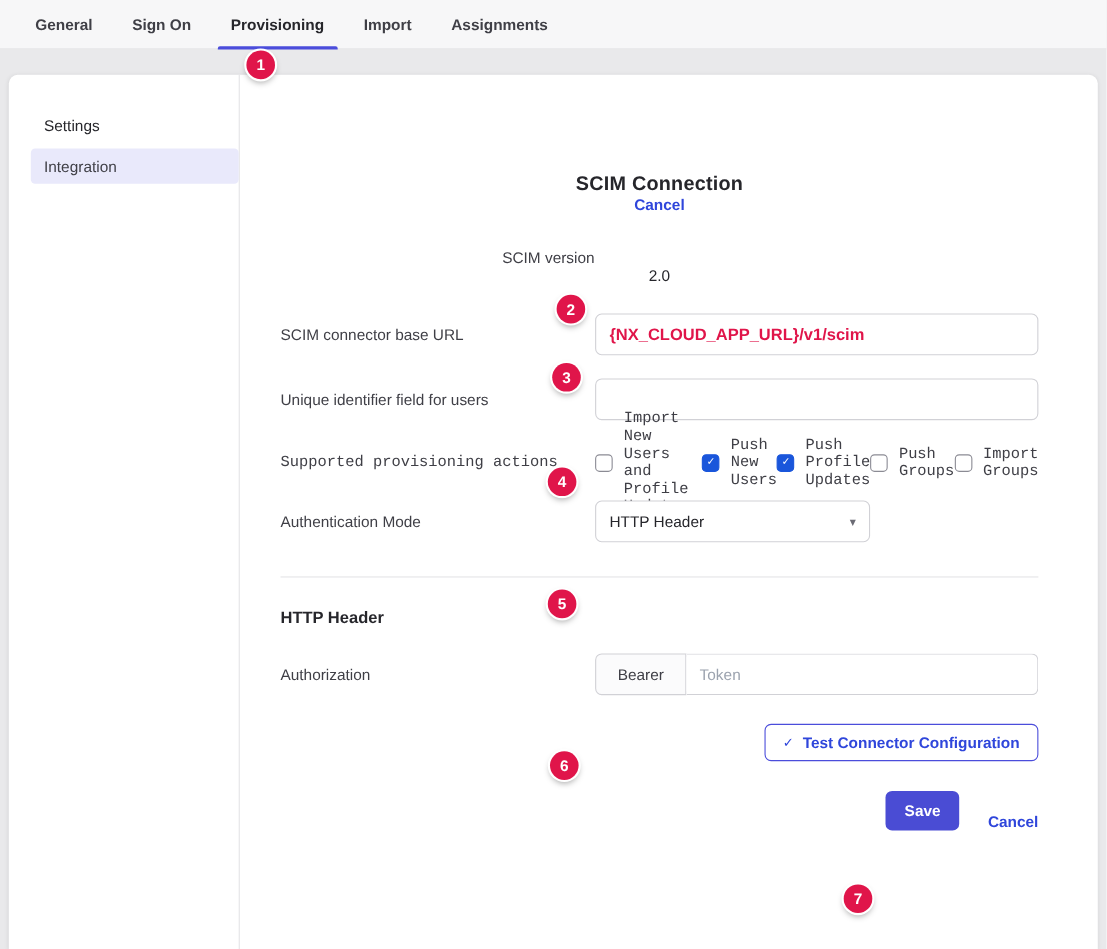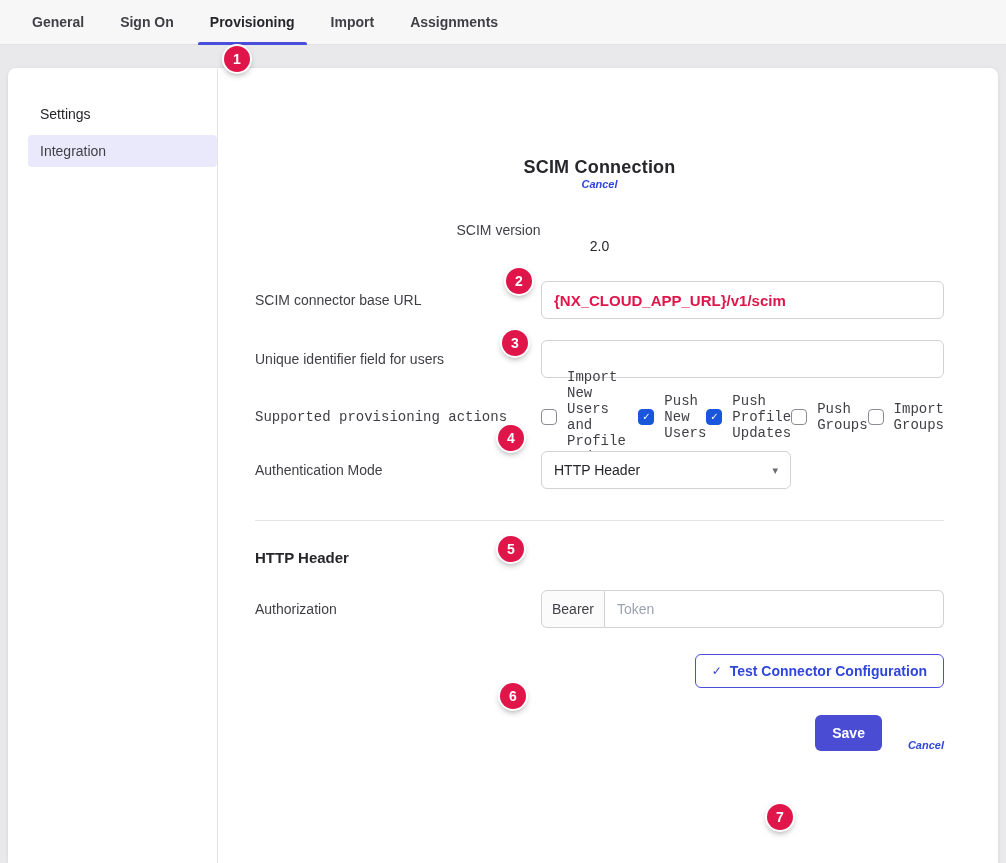--- a/index.html
+++ b/index.html
@@ -50,21 +50,21 @@
   .sidebar-item {
     margin-left: 20px; padding: 8px 0 8px 12px;
     font-size: 14px; color: #3f3f46; cursor: pointer; border-radius: 4px;
   }
   .sidebar-item.active { background: #e9e9fb; color: #3f3f46; }
 
   
   .content { flex: 1; padding: 0 54px 0 37px; position: relative; }
   .content-header { margin-top: 89px; display: flex; justify-content: space-between; align-items: center; flex-direction: column; }
   .page-title { font-size: 18px; font-weight: 700; color: #26262b; letter-spacing: .2px; }
-  .link { color: #2f46db; font-weight: 700; font-size: 11px; text-decoration: none; cursor: pointer; font-style: italic; }
+  .link { color: #2f46db; font-weight: 700; font-size: 14px; text-decoration: none; cursor: pointer; }
 
   .form-row { display: flex; align-items: center; }
   .form-row.top-align { align-items: flex-start; }
   .form-label { width: 286px; flex-shrink: 0; font-size: 14px; color: #3f3f46; }
   .form-value { font-size: 14px; color: #26262b; }
 
   .row-version   { margin-top: 32px; flex-direction: column; }
   .row-baseurl   { margin-top: 27px; }
   .row-uniqueid  { margin-top: 21px; }
   .row-actions   { margin-top: 27px; font-family: Liberation Mono, monospace; }
@@ -100,21 +100,21 @@
   .select {
     width: 250px; height: 38px;
     border: 1px solid #d1d1d6; border-radius: 6px; background: #fff;
     display: flex; align-items: center; justify-content: space-between;
     padding: 0 12px; font-size: 14px; color: #26262b; cursor: pointer;
   }
   .select .chevron { color: #6b6b74; font-size: 11px; }
 
   .input-group { flex: 1; display: flex; min-width: 0; }
   .prefix-box {
-    width: 64px; height: 38px; flex-shrink: 0;
+    width: 83px; height: 38px; flex-shrink: 0;
     border: 1px solid #d1d1d6; border-radius: 6px 0 0 6px;
     background: #fbfbfc;
     display: flex; align-items: center; justify-content: center;
     font-size: 14px; color: #3f3f46;
   }
   .group-input {
     flex: 1; height: 38px; min-width: 0;
     border: 1px solid #d1d1d6; border-left: none;
     border-radius: 0 6px 6px 0;
     padding: 0 12px; font-size: 14px; font-family: inherit; outline: none;

